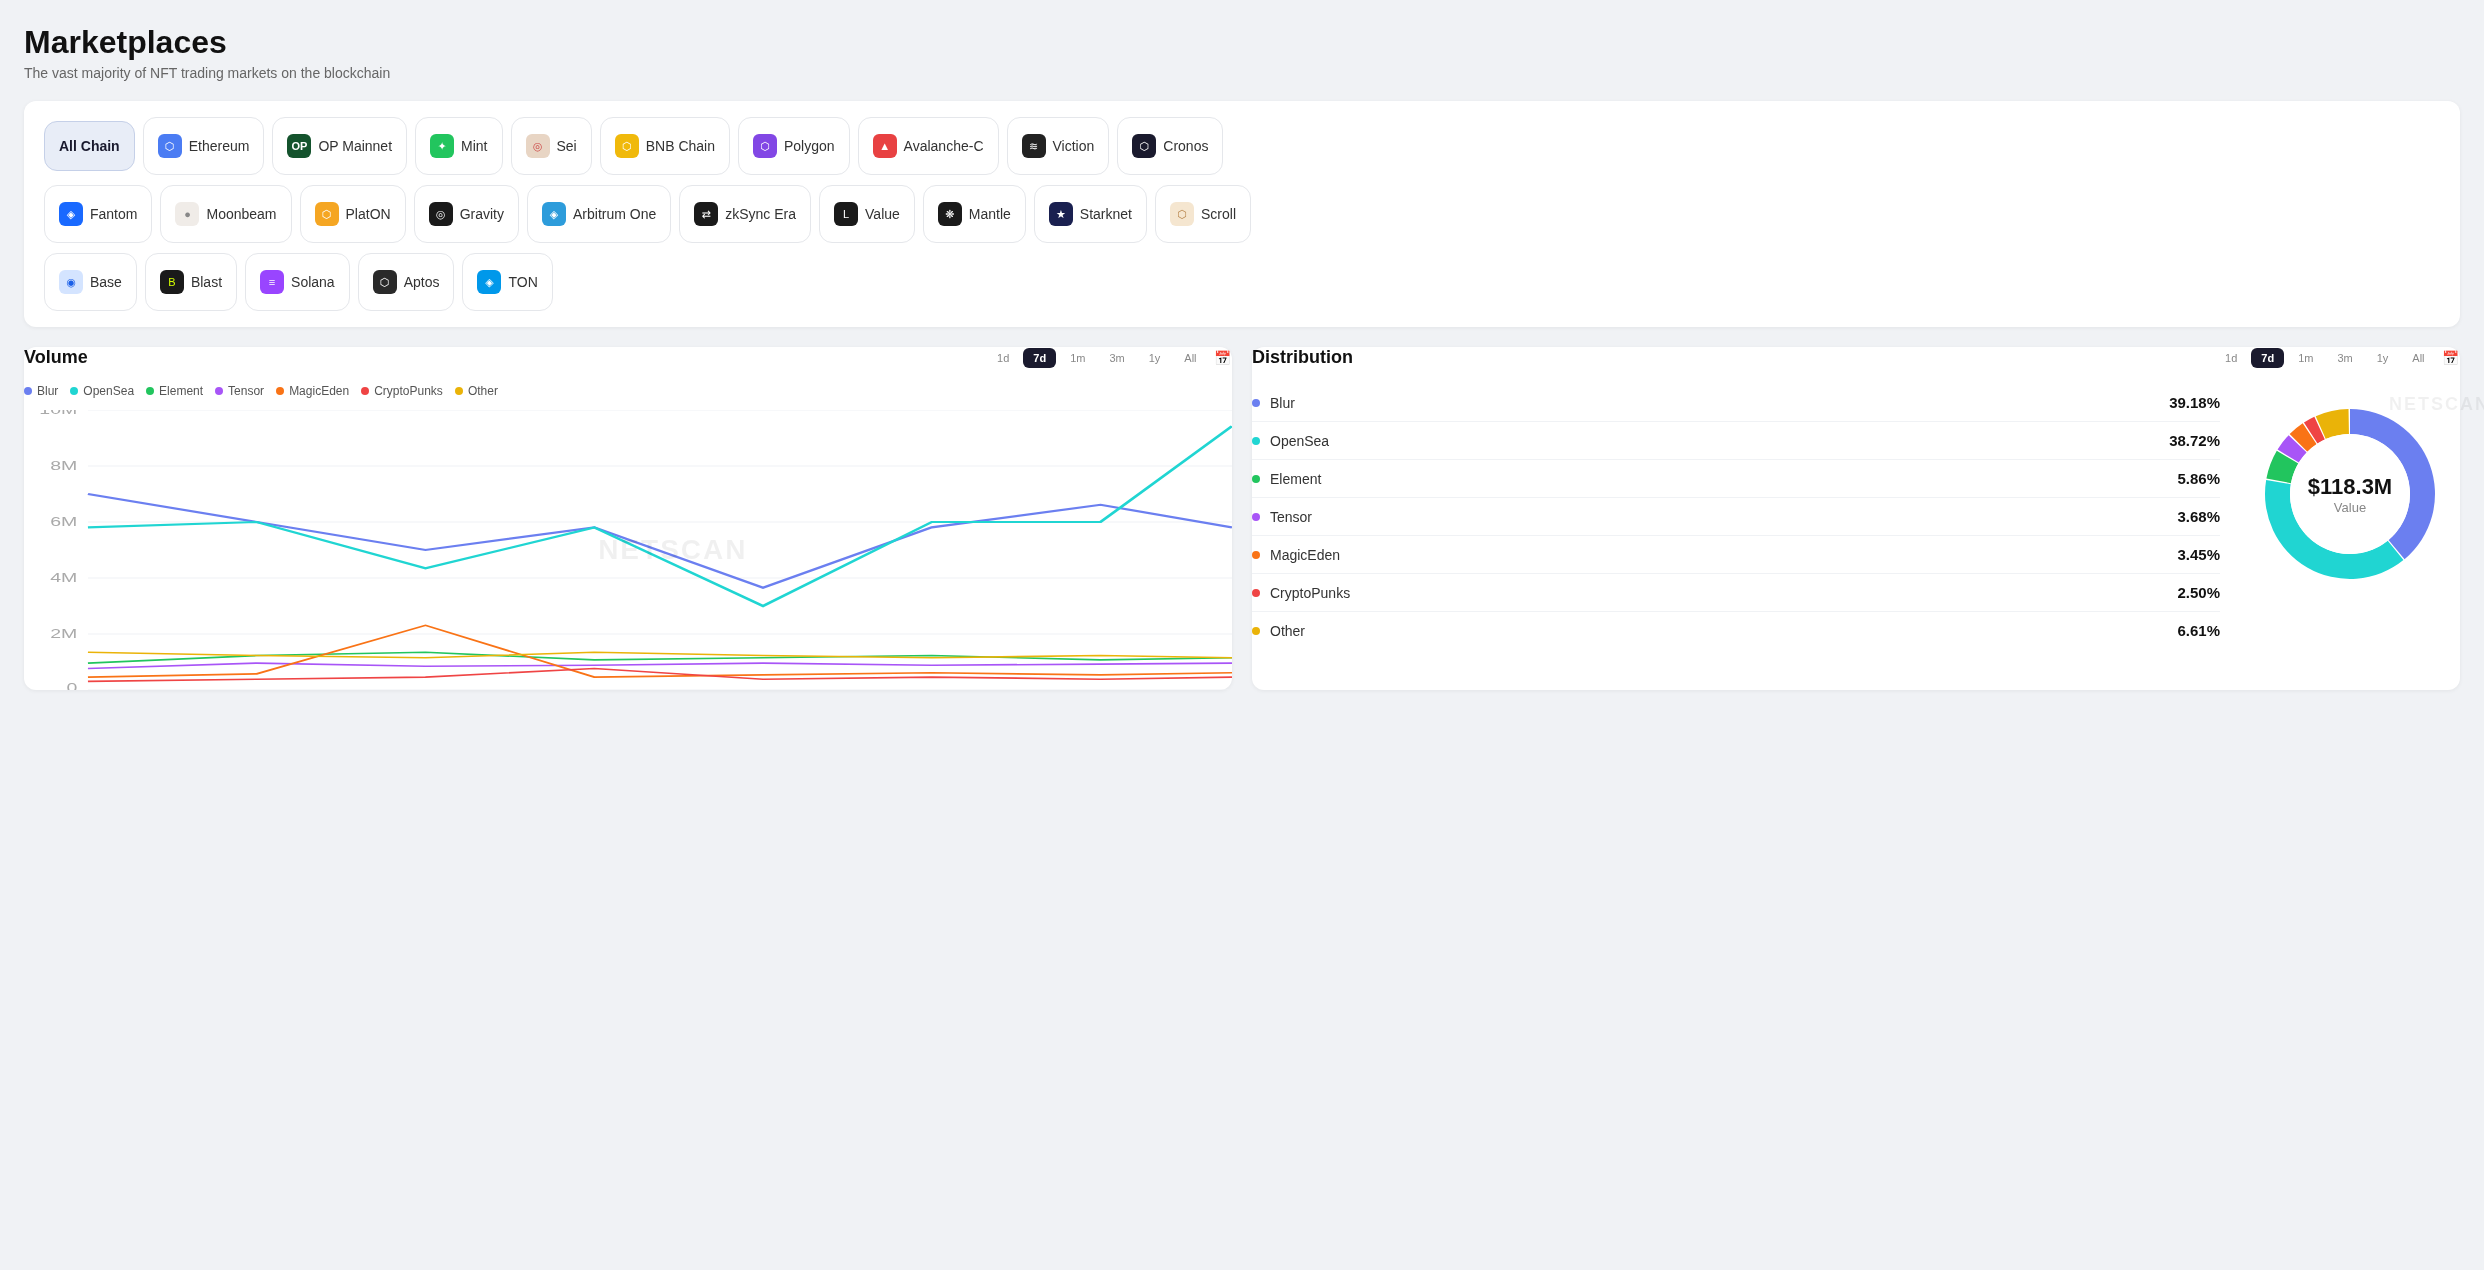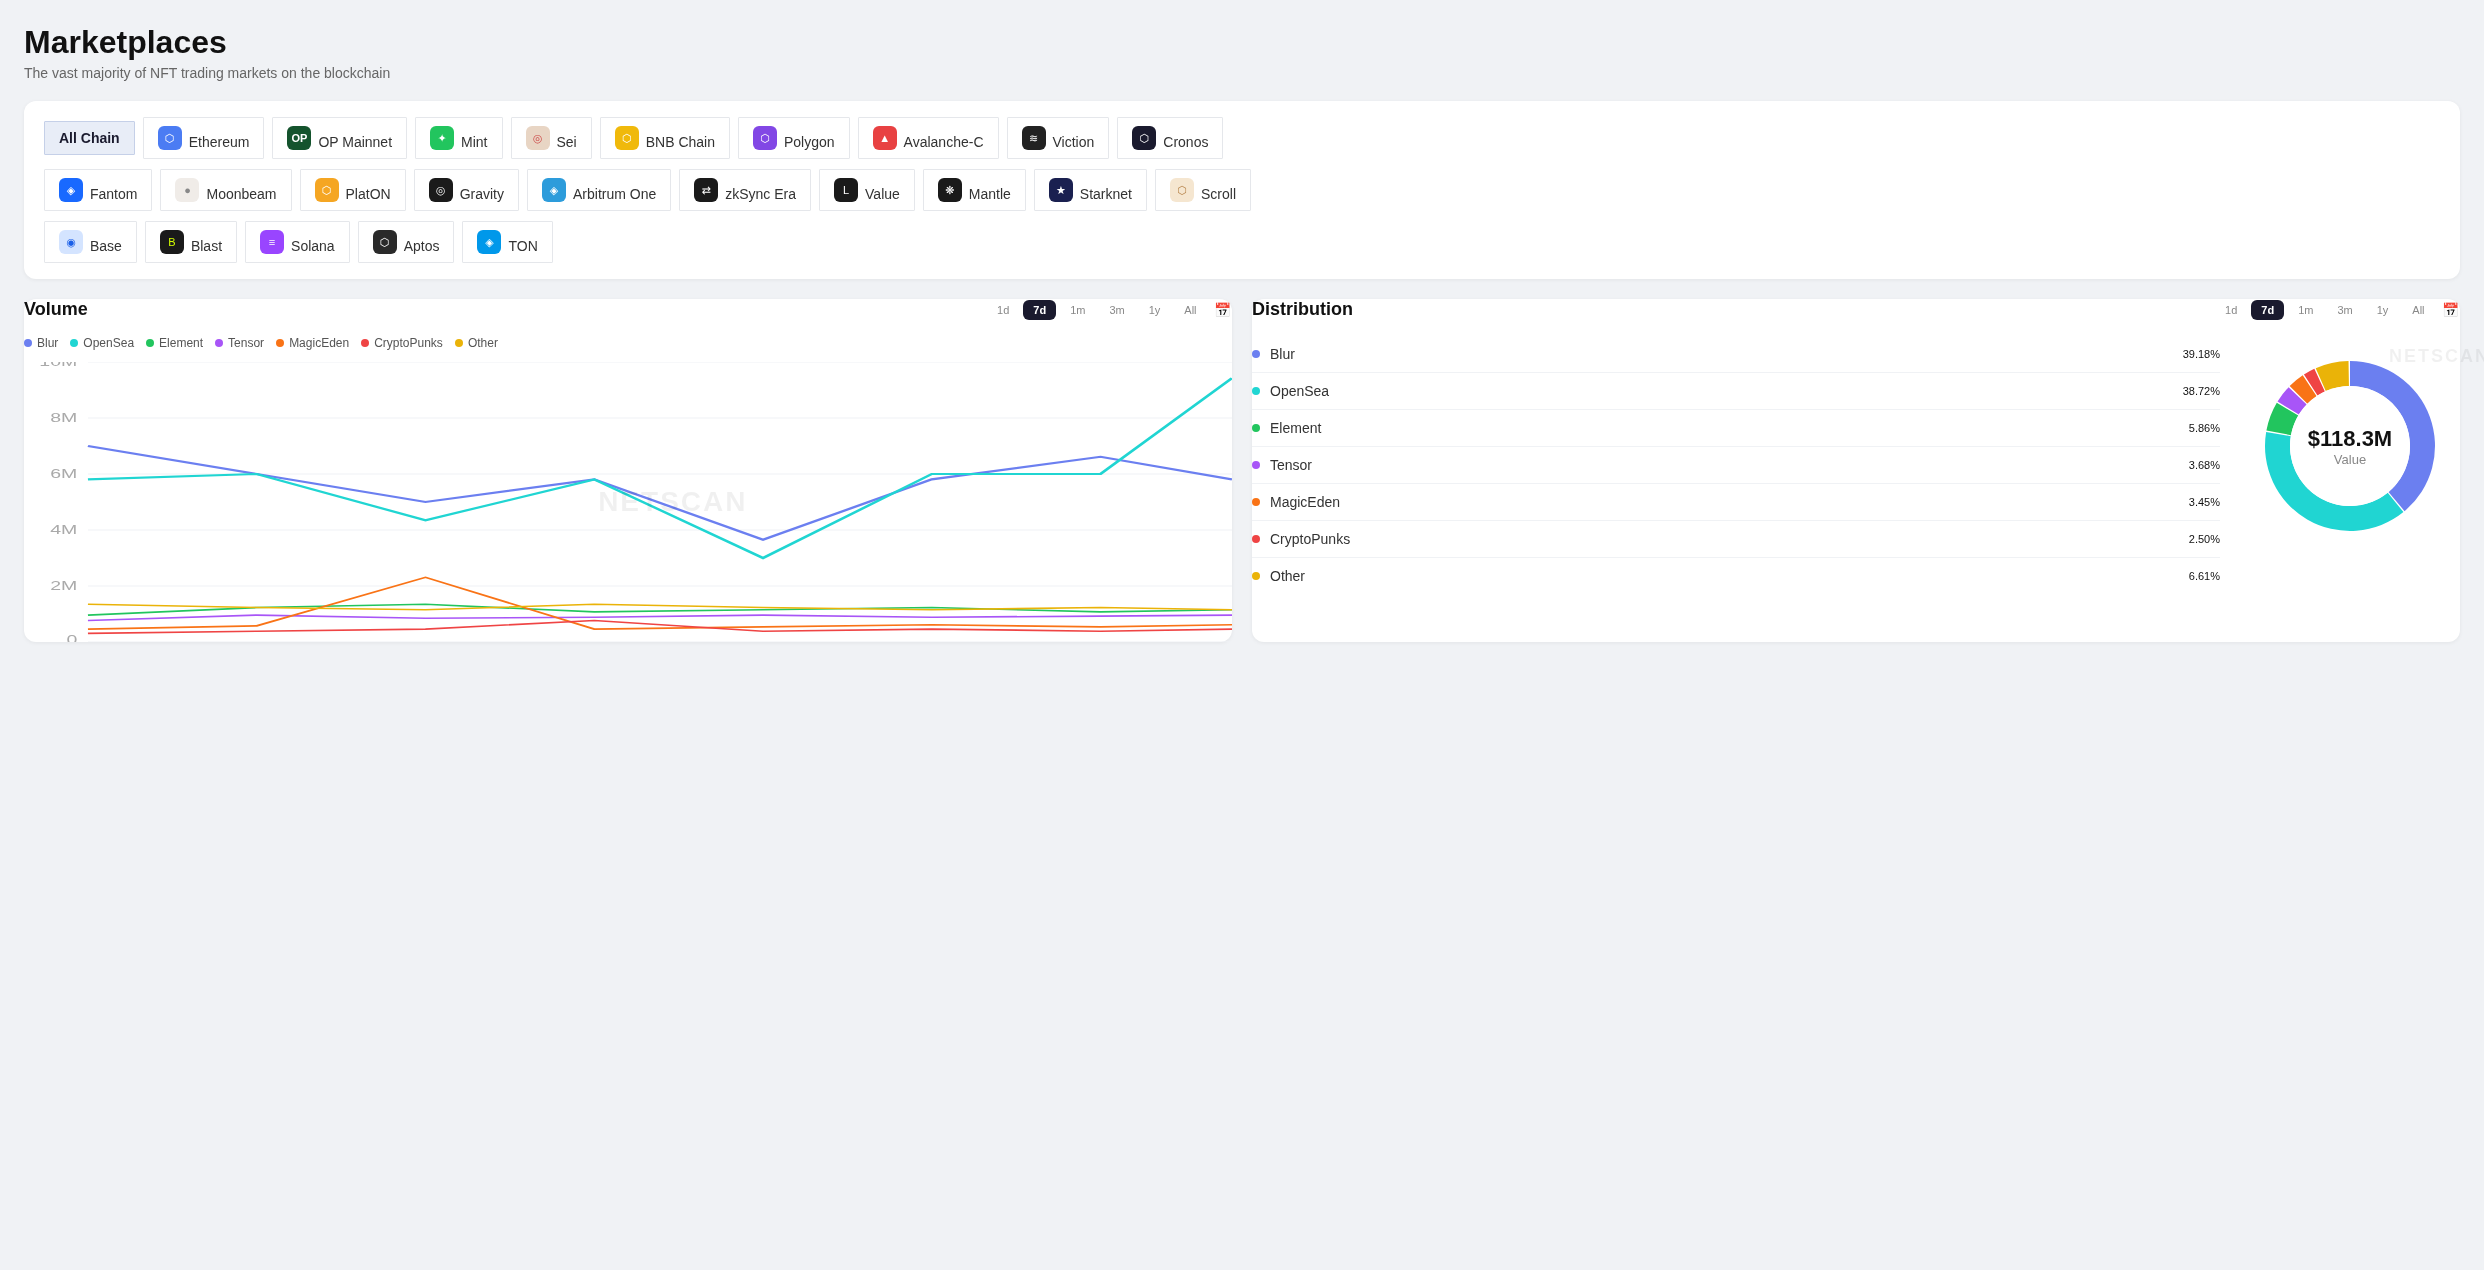--- a/index.html
+++ b/index.html
@@ -30,24 +30,24 @@
     .chain-row {
       display: flex;
       flex-wrap: nowrap;
       gap: 8px;
       align-items: center;
       margin-bottom: 10px;
     }
     .chain-row:last-child { margin-bottom: 0; }
     .chain-btn {
       display: flex;
-      align-items: flex-end;
+      align-items: center;
       gap: 7px;
-      padding: 8px 14px;
-      border-radius: 1px;
+      padding: 16px 14px;
+      border-radius: 13px;
       border: 1px solid #e5e7eb;
       background: #fff;
       cursor: pointer;
       font-size: 14px;
       color: #333;
       white-space: nowrap;
       transition: background 0.15s;
     }
     .chain-btn.active {
       background: #e8edf7;
@@ -164,22 +164,22 @@
       padding: 10px 0;
       border-bottom: 1px solid #f0f2f5;
     }
     .dist-item:last-child { border-bottom: none; }
     .dist-name {
       font-size: 14px;
       color: #333;
       flex: 1;
     }
     .dist-pct {
-      font-size: 11px;
-      font-weight: 400;
+      font-size: 15px;
+      font-weight: 700;
       color: #111;
     }
     .donut-container {
       position: relative;
       width: 220px;
       height: 220px;
       flex-shrink: 0;
       display: flex;
       align-items: center;
       justify-content: center;

